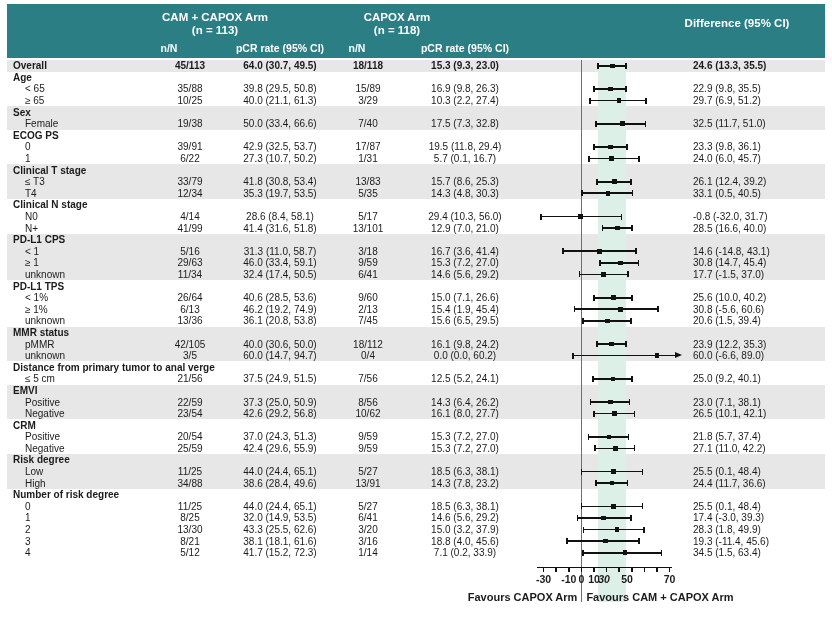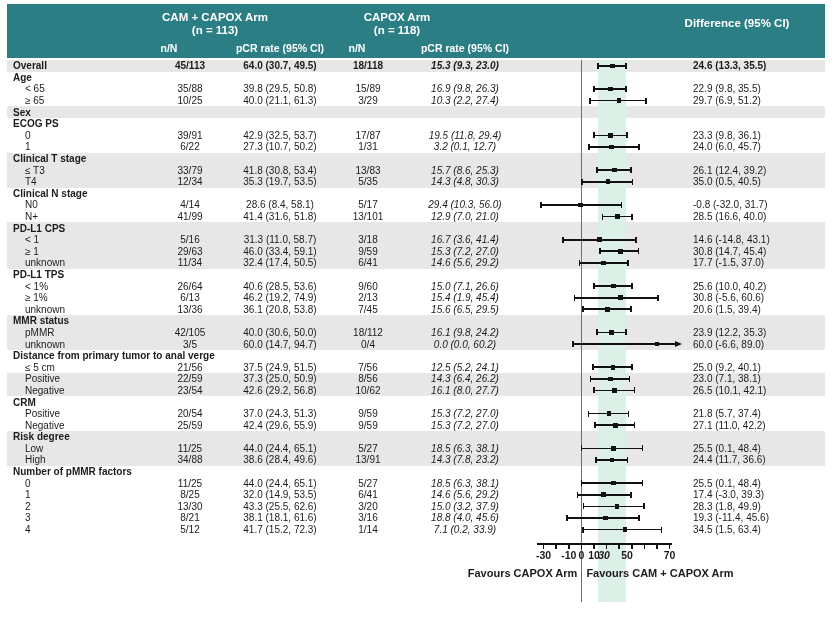--- a/index.html
+++ b/index.html
@@ -23,21 +23,21 @@
   .row{display:flex;height:11.6px;align-items:center;font-size:10px;white-space:nowrap;}
   .row.shade{background:var(--shade);}
   .row.b, .b{font-weight:bold;}
   .c{flex:0 0 auto;text-align:center;overflow:visible;}
   .c-label{flex:0 0 155px;text-align:left;box-sizing:border-box;overflow:visible;}
   .c-label.g{padding-left:6px;font-weight:bold;}
   .c-label.i{padding-left:18px;}
   .nn1{flex-basis:56px;}
   .rate1{flex-basis:124px;}
   .nn2{flex-basis:52px;}
-  .rate2{flex-basis:142px;font-style:italic;}
+  .rate2{flex-basis:142px;}
   .c-plot{flex:0 0 148px;position:relative;height:100%;}
   .c-diff{flex:0 0 140px;text-align:left;padding-left:9px;box-sizing:border-box;}
 
   
   .ci-line{position:absolute;top:50%;height:1.7px;margin-top:-0.85px;background:var(--mk);z-index:3;}
   .ci-cap{position:absolute;top:50%;width:1.6px;height:6px;margin-top:-3px;background:var(--mk);z-index:3;}
   .ci-pt{position:absolute;top:50%;width:4.6px;height:4.6px;margin-top:-2.3px;background:var(--mk);z-index:3;}
   .ci-arrow{position:absolute;top:50%;margin-top:-3.5px;width:0;height:0;border-left:7px solid var(--mk);border-top:3.5px solid transparent;border-bottom:3.5px solid transparent;z-index:3;}
 
   
@@ -131,20 +131,34 @@
         </div>
         <div class="row shade">
           <div class="c-label g">Sex</div>
           <div class="c nn1"></div>
           <div class="c rate1"></div>
           <div class="c nn2"></div>
           <div class="c rate2"></div>
           <div class="c-plot"></div>
           <div class="c-diff"></div>
         </div>
+        <div class="row shade">
+          <div class="c-label i">Female</div>
+          <div class="c nn1">19/38</div>
+          <div class="c rate1">50.0 (33.4, 66.6)</div>
+          <div class="c nn2">7/40</div>
+          <div class="c rate2">17.5 (7.3, 32.8)</div>
+          <div class="c-plot">
+            <div class="ci-line" style="left: 60.1329px; width: 49.5434px;"></div>
+            <div class="ci-cap" style="left: 59.3329px;"></div>
+            <div class="ci-cap" style="left: 108.876px;"></div>
+            <div class="ci-pt" style="left: 84.0543px;"></div>
+          </div>
+          <div class="c-diff">32.5 (11.7, 51.0)</div>
+        </div>
         <div class="row">
           <div class="c-label g">ECOG PS</div>
           <div class="c nn1"></div>
           <div class="c rate1"></div>
           <div class="c nn2"></div>
           <div class="c rate2"></div>
           <div class="c-plot"></div>
           <div class="c-diff"></div>
         </div>
         <div class="row">
@@ -159,21 +173,21 @@
             <div class="ci-cap" style="left: 90.0927px;"></div>
             <div class="ci-pt" style="left: 72.4564px;"></div>
           </div>
           <div class="c-diff">23.3 (9.8, 36.1)</div>
         </div>
         <div class="row">
           <div class="c-label i">1</div>
           <div class="c nn1">6/22</div>
           <div class="c rate1">27.3 (10.7, 50.2)</div>
           <div class="c nn2">1/31</div>
-          <div class="c rate2">3.2 (0.1, 12.7)</div>
+          <div class="c rate2">5.7 (0.1, 16.7)</div>
           <div class="c-plot">
             <div class="ci-line" style="left: 52.9472px; width: 50.0477px;"></div>
             <div class="ci-cap" style="left: 52.1472px;"></div>
             <div class="ci-cap" style="left: 102.195px;"></div>
             <div class="ci-pt" style="left: 73.3388px;"></div>
           </div>
           <div class="c-diff">24.0 (6.0, 45.7)</div>
         </div>
         <div class="row shade">
           <div class="c-label g">Clinical T stage</div>
@@ -203,21 +217,21 @@
           <div class="c nn1">12/34</div>
           <div class="c rate1">35.3 (19.7, 53.5)</div>
           <div class="c nn2">5/35</div>
           <div class="c rate2">14.3 (4.8, 30.3)</div>
           <div class="c-plot">
             <div class="ci-line" style="left: 46.0136px; width: 50.4259px;"></div>
             <div class="ci-cap" style="left: 45.2136px;"></div>
             <div class="ci-cap" style="left: 95.6395px;"></div>
             <div class="ci-pt" style="left: 69.5569px;"></div>
           </div>
-          <div class="c-diff">35.0 (0.5, 40.5)</div>
+          <div class="c-diff">33.1 (0.5, 40.5)</div>
         </div>
         <div class="row">
           <div class="c-label g">Clinical N stage</div>
           <div class="c nn1"></div>
           <div class="c rate1"></div>
           <div class="c nn2"></div>
           <div class="c rate2"></div>
           <div class="c-plot"></div>
           <div class="c-diff"></div>
         </div>
@@ -405,20 +419,29 @@
           <div class="c rate2">12.5 (5.2, 24.1)</div>
           <div class="c-plot">
             <div class="ci-line" style="left: 56.9813px; width: 38.954px;"></div>
             <div class="ci-cap" style="left: 56.1813px;"></div>
             <div class="ci-cap" style="left: 95.1353px;"></div>
             <div class="ci-pt" style="left: 74.5995px;"></div>
           </div>
           <div class="c-diff">25.0 (9.2, 40.1)</div>
         </div>
         <div class="row shade">
+          <div class="c-label g">EMVI</div>
+          <div class="c nn1"></div>
+          <div class="c rate1"></div>
+          <div class="c nn2"></div>
+          <div class="c rate2"></div>
+          <div class="c-plot"></div>
+          <div class="c-diff"></div>
+        </div>
+        <div class="row shade">
           <div class="c-label i">Positive</div>
           <div class="c nn1">22/59</div>
           <div class="c rate1">37.3 (25.0, 50.9)</div>
           <div class="c nn2">8/56</div>
           <div class="c rate2">14.3 (6.4, 26.2)</div>
           <div class="c-plot">
             <div class="ci-line" style="left: 54.3339px; width: 39.0801px;"></div>
             <div class="ci-cap" style="left: 53.5339px;"></div>
             <div class="ci-cap" style="left: 92.614px;"></div>
             <div class="ci-pt" style="left: 72.0782px;"></div>
@@ -507,21 +530,21 @@
           <div class="c rate2">14.3 (7.8, 23.2)</div>
           <div class="c-plot">
             <div class="ci-line" style="left: 60.1329px; width: 31.3901px;"></div>
             <div class="ci-cap" style="left: 59.3329px;"></div>
             <div class="ci-cap" style="left: 90.723px;"></div>
             <div class="ci-pt" style="left: 73.8431px;"></div>
           </div>
           <div class="c-diff">24.4 (11.7, 36.6)</div>
         </div>
         <div class="row">
-          <div class="c-label g">Number of pMMR factors</div>
+          <div class="c-label g">Number of risk degree</div>
           <div class="c nn1"></div>
           <div class="c rate1"></div>
           <div class="c nn2"></div>
           <div class="c rate2"></div>
           <div class="c-plot"></div>
           <div class="c-diff"></div>
         </div>
         <div class="row">
           <div class="c-label i">0</div>
           <div class="c nn1">11/25</div>

